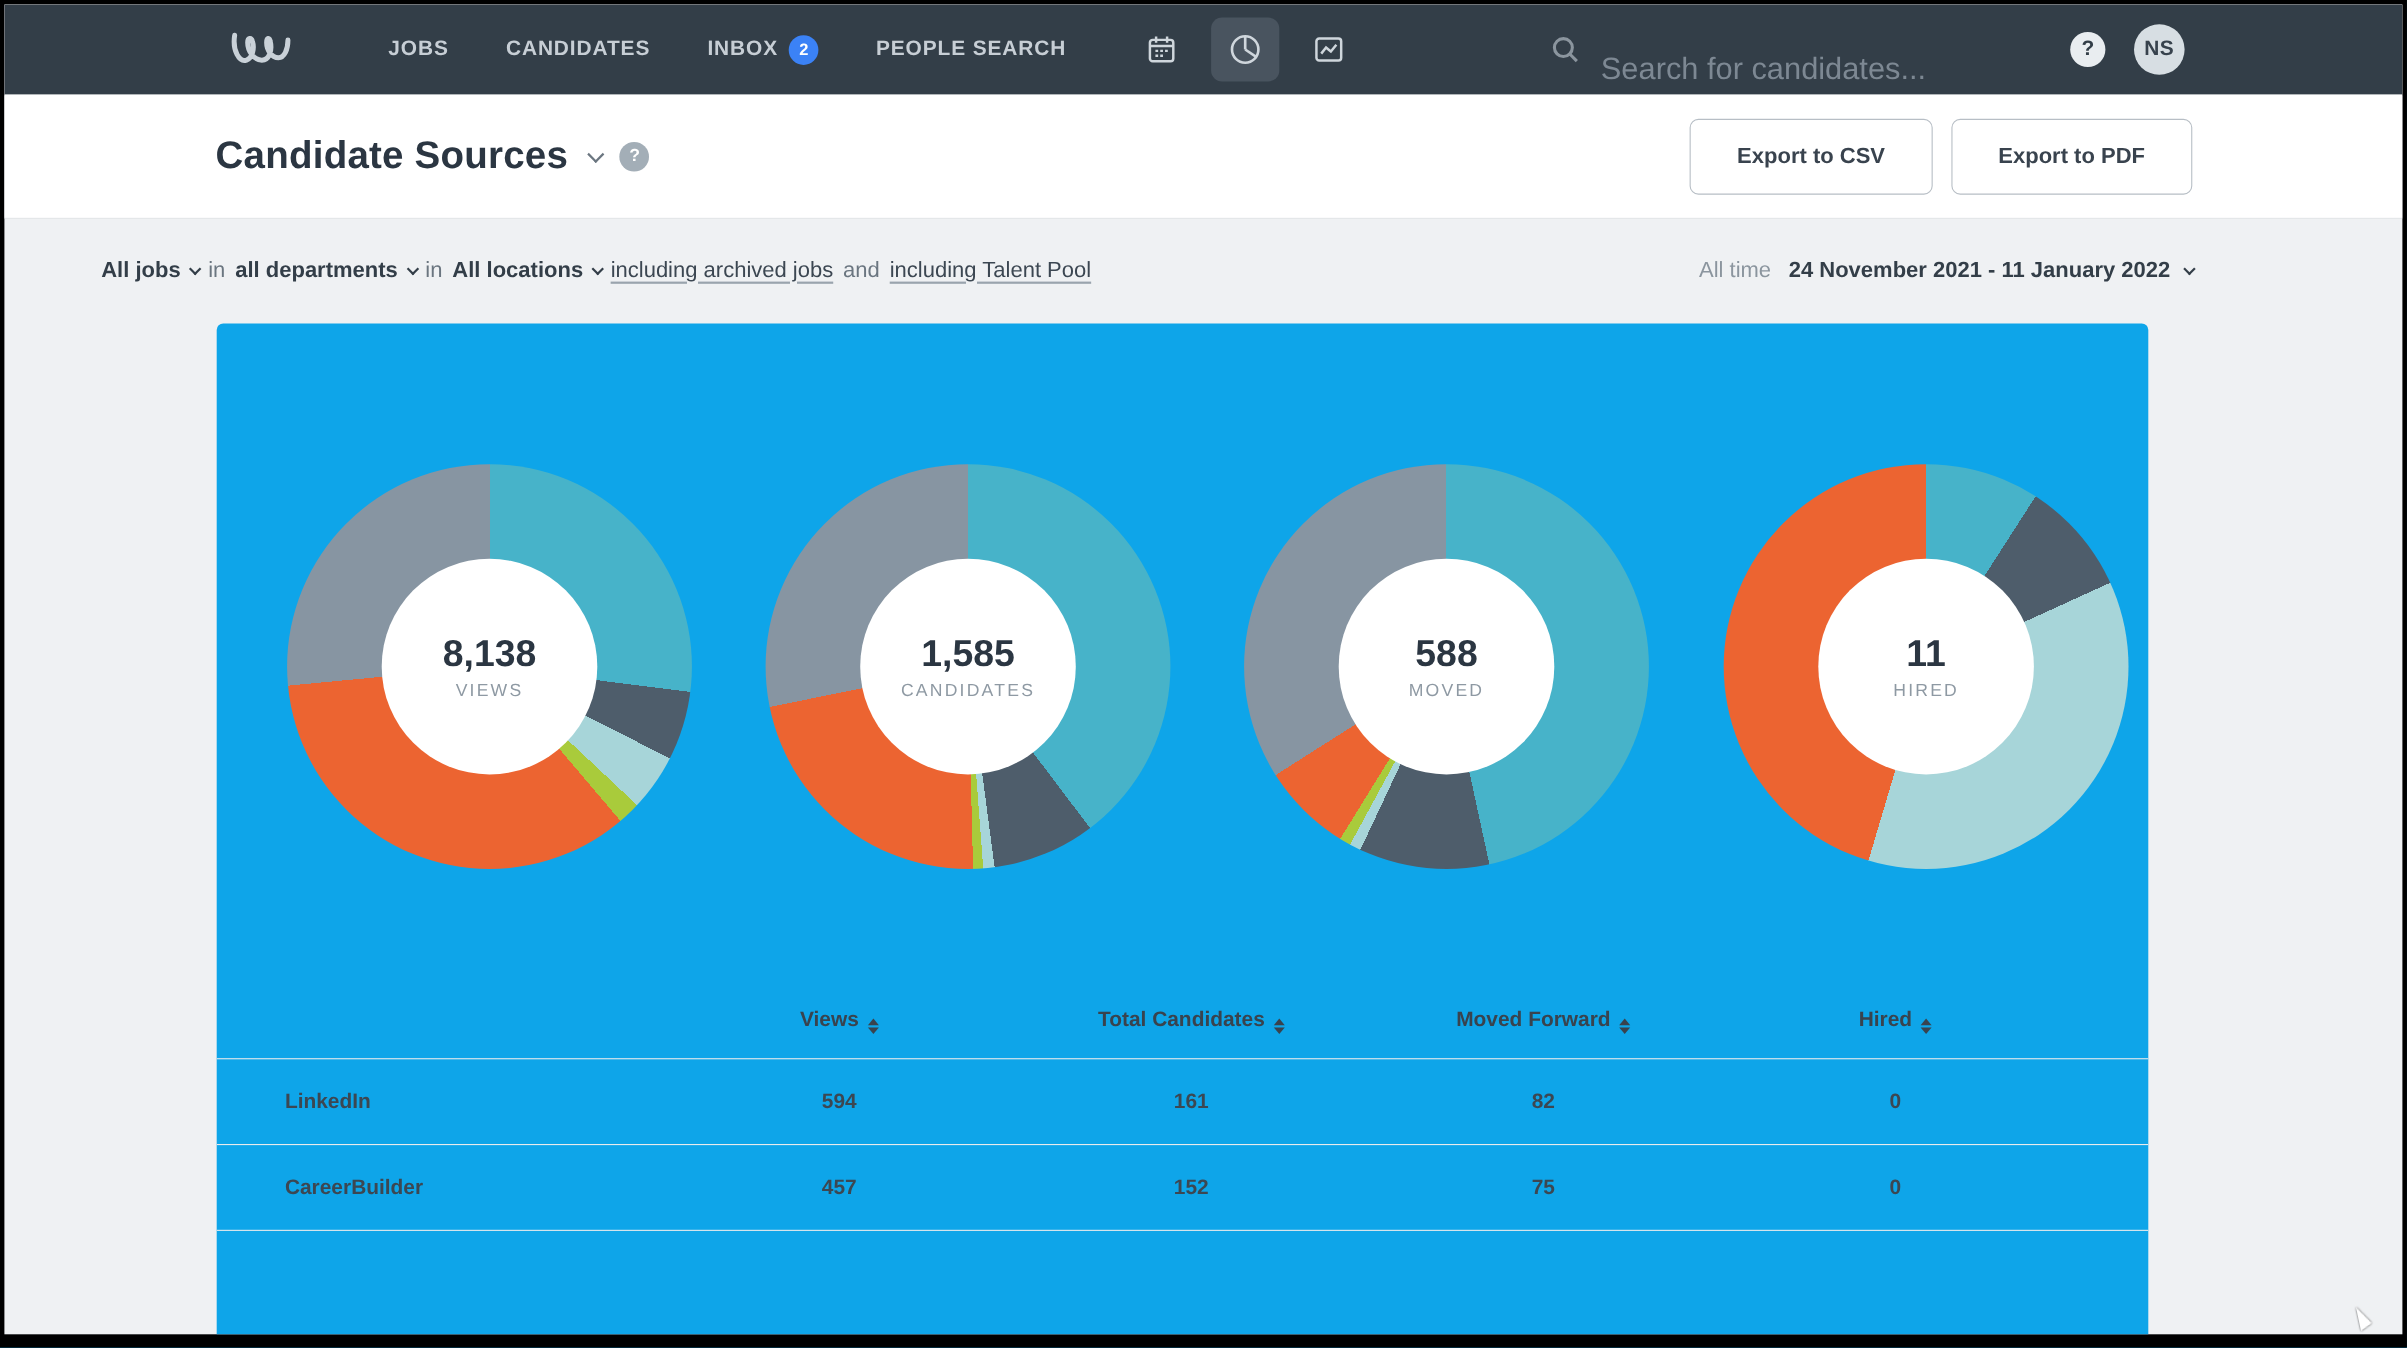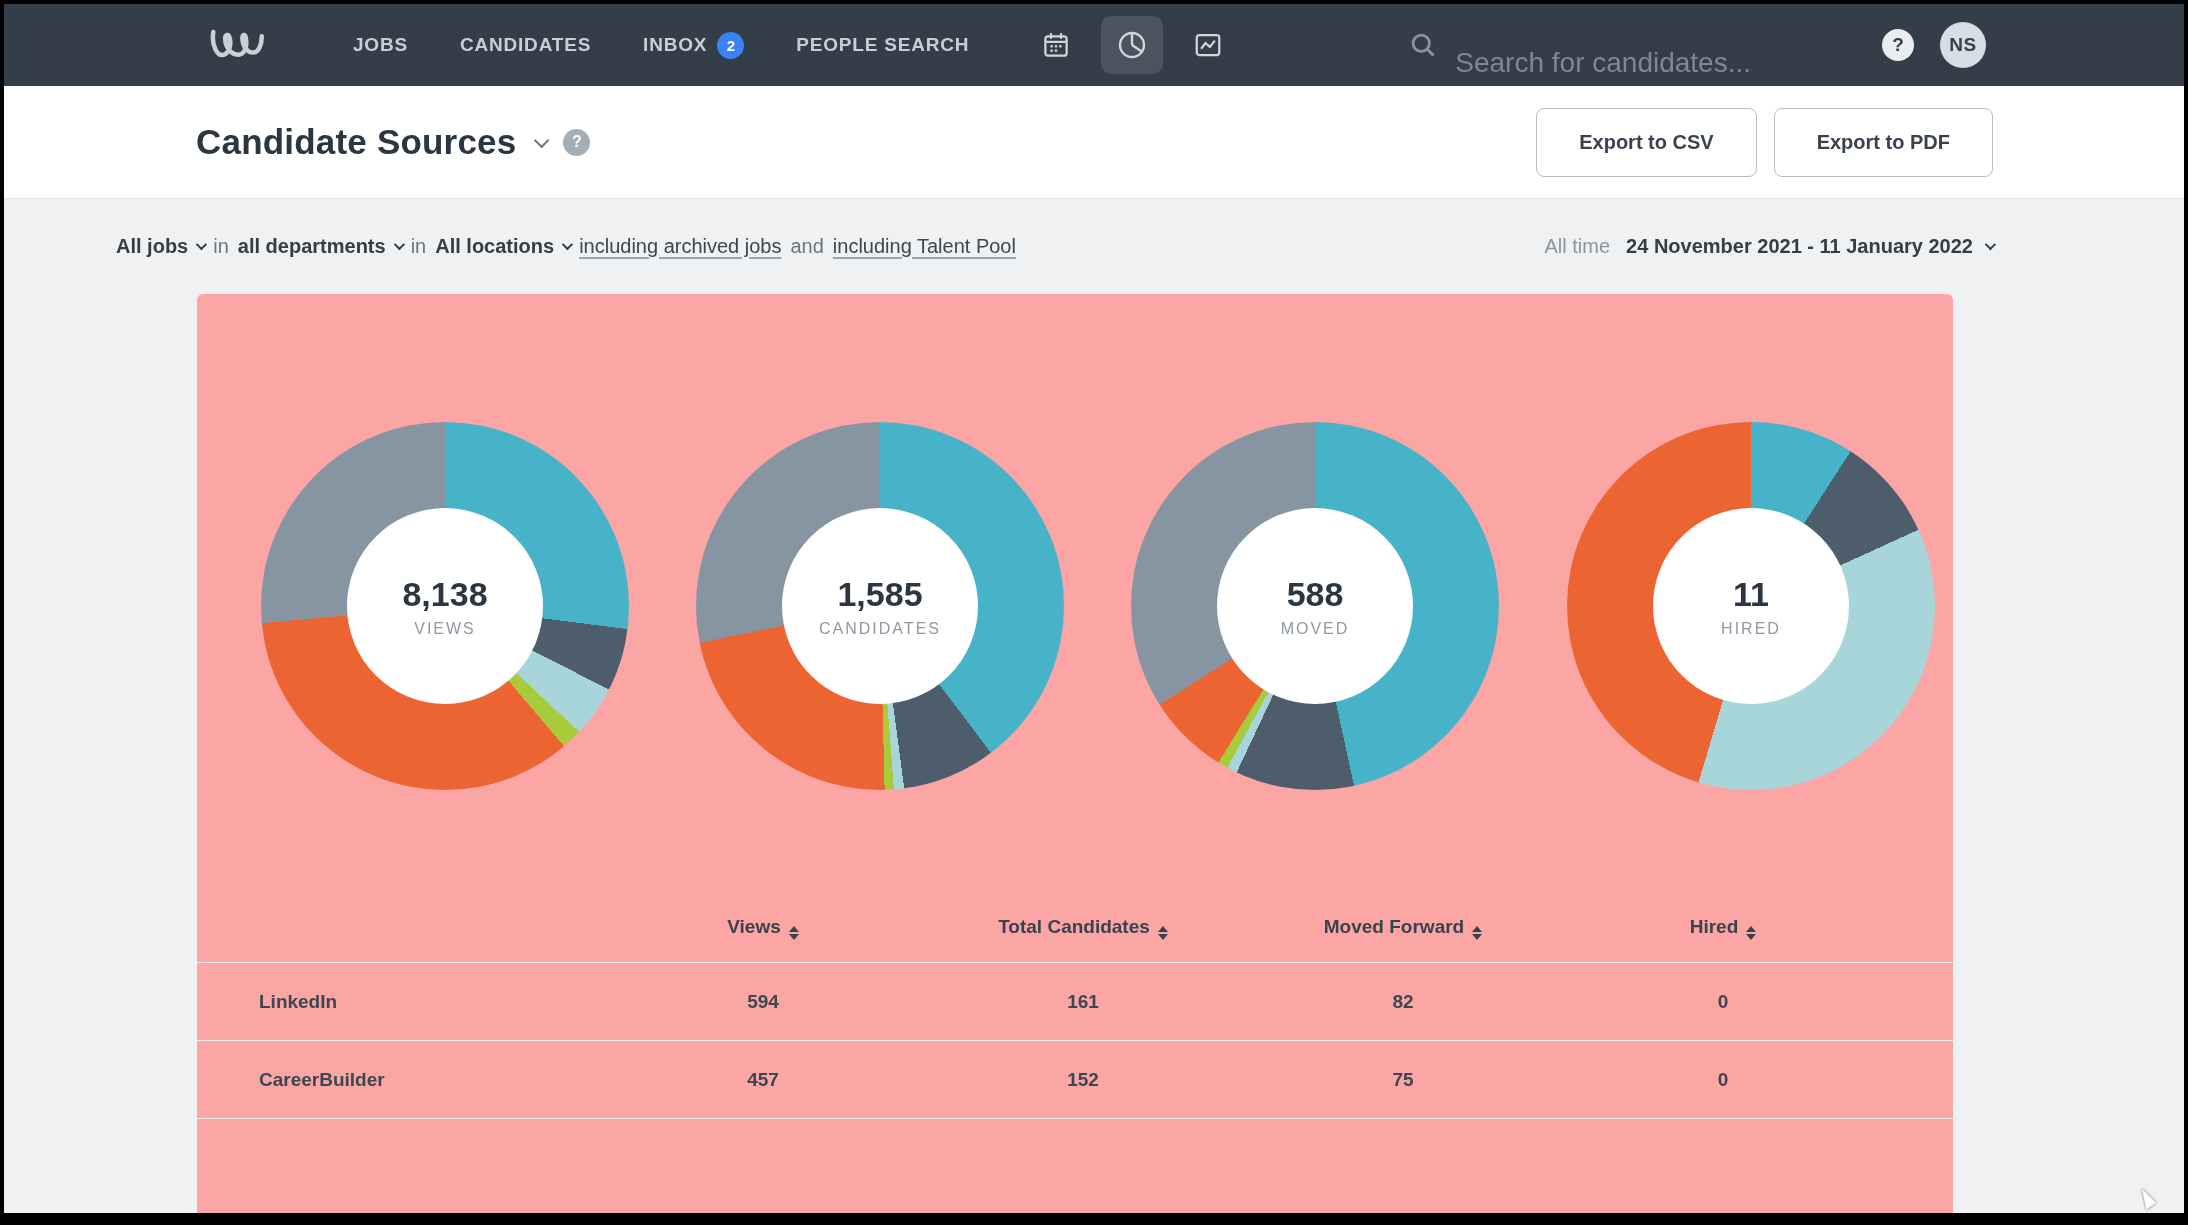--- a/index.html
+++ b/index.html
@@ -45,37 +45,37 @@
                font-size:16px; font-weight:700; display:flex; align-items:center;
                justify-content:center; cursor:pointer; }
   .head-actions { margin-left:auto; margin-right:191px; display:flex; gap:17px; }
   .btn { background:#fff; border:1px solid #b7bec5; border-radius:8px; height:69px;
          padding:0 42px; font-size:20px; font-weight:700; color:#39434e; cursor:pointer;
          font-family:"Liberation Sans", sans-serif; }
 
   
   .filter-row { position:absolute; left:0; top:194px; width:100%; height:96px;
                 display:flex; align-items:center; }
-  .filters { margin-left:112px; display:flex; align-items:center; gap:9px;
+  .filters { margin-left:88px; display:flex; align-items:center; gap:9px;
              font-size:20px; color:#6b7680; white-space:nowrap; }
   .f-strong { color:#333e48; font-weight:700; cursor:pointer; display:flex;
               align-items:center; gap:8px; }
   .f-link { color:#3c4752; text-decoration:underline; text-underline-offset:4px;
             text-decoration-color:#9aa4ad; cursor:pointer; }
   .chev-s { display:inline-block; width:8px; height:8px; border-right:2px solid #333e48;
             border-bottom:2px solid #333e48; transform:rotate(45deg) translateY(-2px); }
   .period { margin-left:auto; margin-right:191px; display:flex; align-items:center;
             gap:16px; font-size:20px; }
   .period-label { color:#8b959e; }
   .period-range { color:#333e48; font-weight:700; cursor:pointer; display:flex;
                   align-items:center; gap:12px; }
 
   
   .card { position:absolute; left:193px; top:290px; width:1756px; height:923px;
-          background:#fca5a5; border-radius:6px 6px 0 0; overflow:hidden; }
+          background:#0ea5e9; border-radius:6px 6px 0 0; overflow:hidden; }
 
   .donut { position:absolute; width:368px; height:368px; border-radius:50%; top:128px; }
   .donut .hole { position:absolute; left:86px; top:86px; width:196px; height:196px;
                  border-radius:50%; background:#fff; display:flex; flex-direction:column;
                  align-items:center; justify-content:center; gap:6px; }
   .donut-num { font-size:34px; font-weight:700; color:#2b3642; }
   .donut-cap { font-size:16px; font-weight:400; color:#8e99a3; letter-spacing:2px; }
   .d0 { left:64px; } .d1 { left:499px; } .d2 { left:934px; } .d3 { left:1370px; }
 
   

